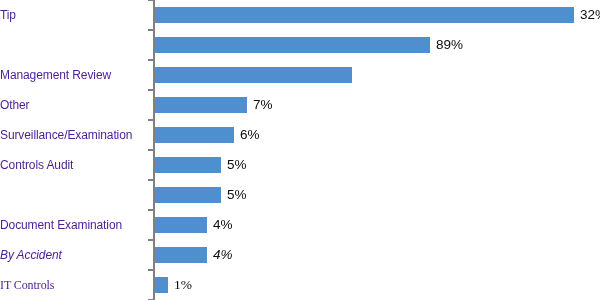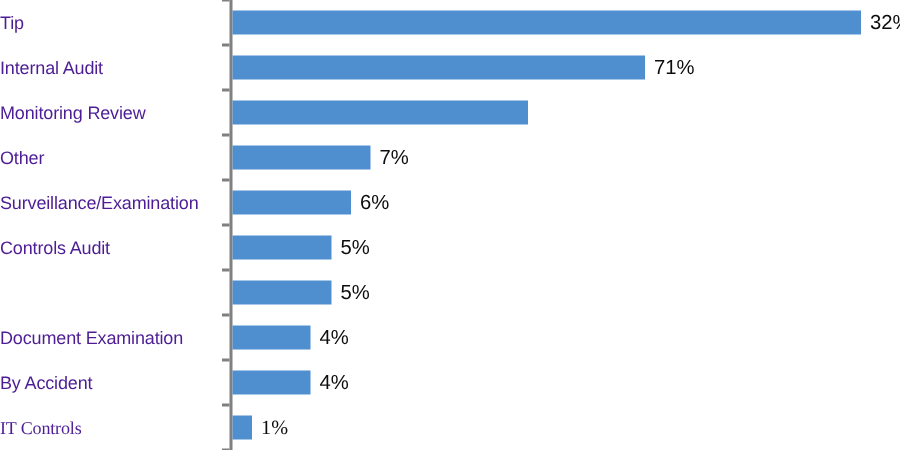--- a/index.html
+++ b/index.html
@@ -93,26 +93,25 @@
         <div class="tick" style="top: 269px;"></div>
         <div class="tick" style="top: 299px;"></div>
       </div>
     <div id="rows">
         <div class="row" style="top: 0px;">
           <div class="cat-label">Tip</div>
           <div class="bar" style="width: 419px; background: rgb(79, 143, 207);"></div>
           <div class="value-label" style="left: 580px;">32%</div>
         </div>
         <div class="row" style="top: 30px;">
-          <div class="cat-label">Internal Audit</div>
           <div class="bar" style="width: 275px; background: rgb(79, 143, 207);"></div>
-          <div class="value-label" style="left: 436px;">71%</div>
+          <div class="value-label" style="left: 436px;">89%</div>
         </div>
         <div class="row" style="top: 60px;">
-          <div class="cat-label">Monitoring Review</div>
+          <div class="cat-label">Management Review</div>
           <div class="bar" style="width: 197px; background: rgb(79, 143, 207);"></div>
         </div>
         <div class="row" style="top: 90px;">
           <div class="cat-label">Other</div>
           <div class="bar" style="width: 92px; background: rgb(79, 143, 207);"></div>
           <div class="value-label" style="left: 253px;">7%</div>
         </div>
         <div class="row" style="top: 120px;">
           <div class="cat-label">Surveillance/Examination</div>
           <div class="bar" style="width: 79px; background: rgb(79, 143, 207);"></div>
@@ -125,21 +124,21 @@
         </div>
         <div class="row" style="top: 180px;">
           <div class="bar" style="width: 66px; background: rgb(79, 143, 207);"></div>
           <div class="value-label" style="left: 227px;">5%</div>
         </div>
         <div class="row" style="top: 210px;">
           <div class="cat-label">Document Examination</div>
           <div class="bar" style="width: 52px; background: rgb(79, 143, 207);"></div>
           <div class="value-label" style="left: 213px;">4%</div>
         </div>
-        <div class="row" style="top: 240px;">
+        <div class="row" style="top: 240px; font-style: italic;">
           <div class="cat-label">By Accident</div>
           <div class="bar" style="width: 52px; background: rgb(79, 143, 207);"></div>
           <div class="value-label" style="left: 213px;">4%</div>
         </div>
         <div class="row" style="top: 270px; font-family: Liberation Serif, serif;">
           <div class="cat-label">IT Controls</div>
           <div class="bar" style="width: 13px; background: rgb(79, 143, 207);"></div>
           <div class="value-label" style="left: 174px;">1%</div>
         </div>
       </div>

